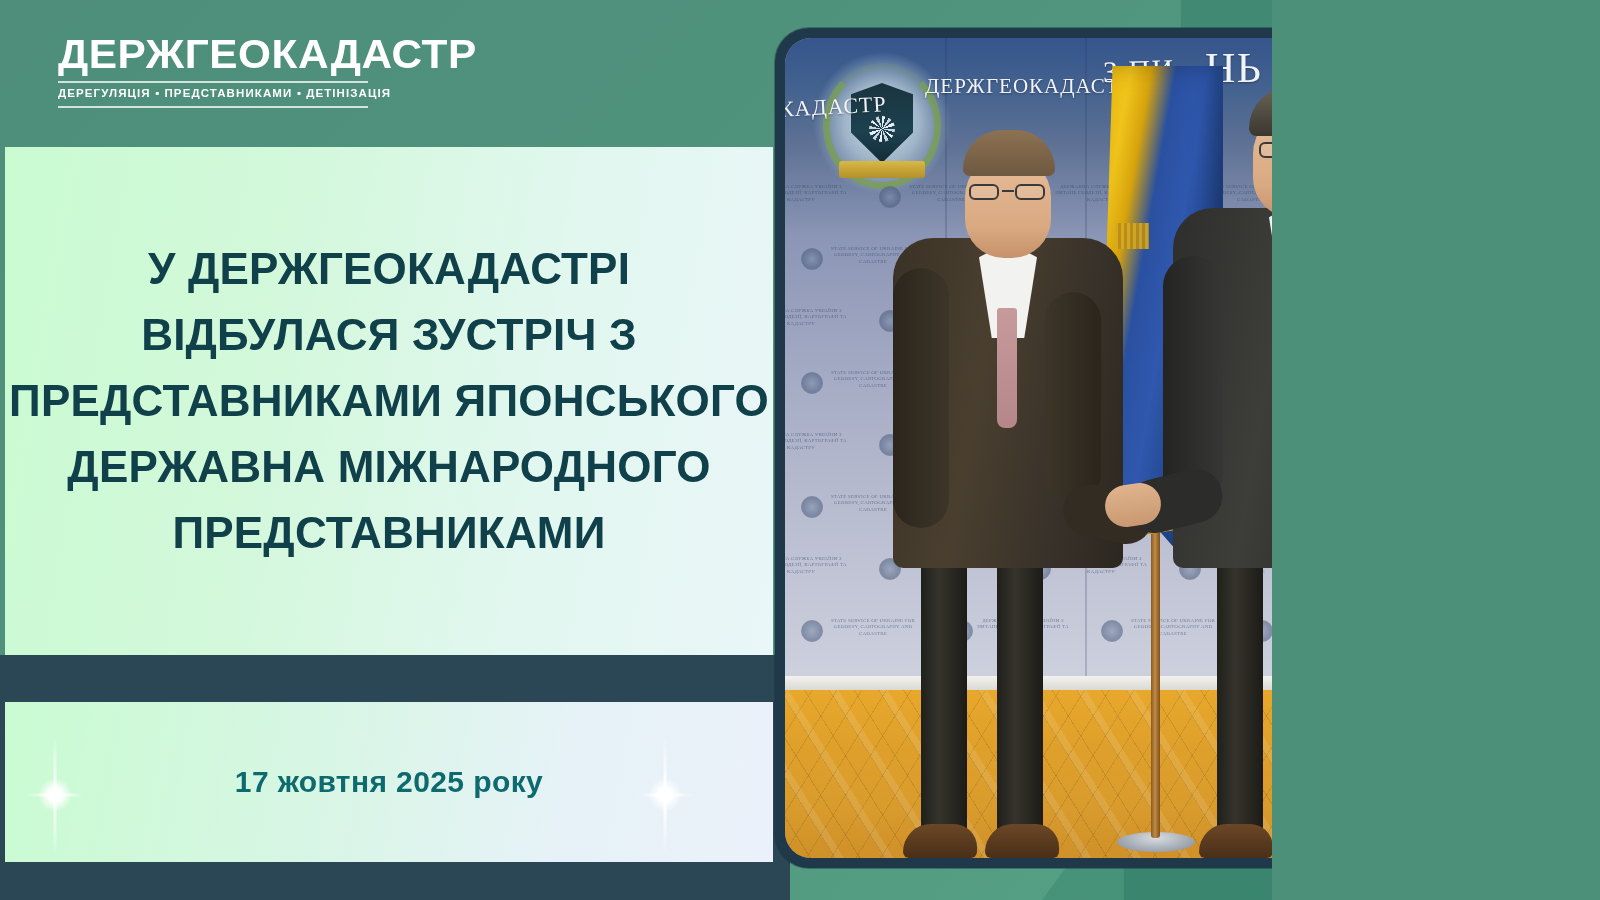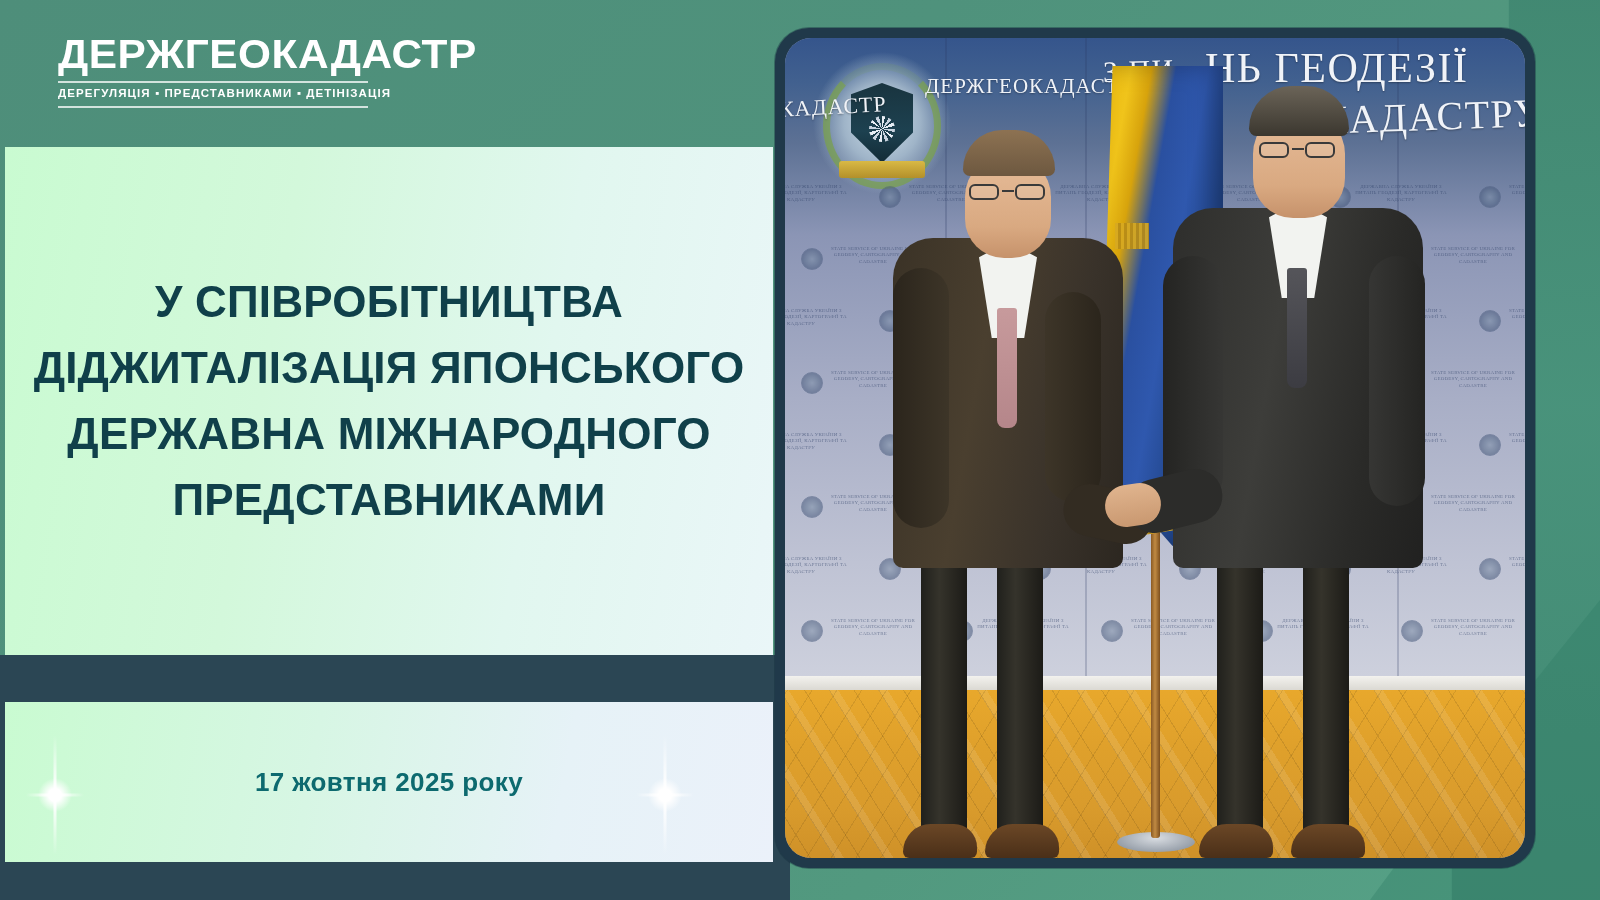--- a/index.html
+++ b/index.html
@@ -2,21 +2,21 @@
 <html><head>
 <meta charset="utf-8">
 <style>
   html,body{margin:0;padding:0;}
   body{
     width:1600px;height:900px;overflow:hidden;
     font-family:"Liberation Sans", sans-serif;
     background:#4d9079;
   }
   .poster{
-    position:relative;width:1600px;height:900px;overflow:hidden;
+    position:relative;width:1272px;height:900px;overflow:hidden;
     background:linear-gradient(135deg,#4e8e7a 0%,#4f927c 38%,#52997f 70%,#56a287 100%);
   }
 
   
   .edge-shape{
     position:absolute;right:0;top:0;width:190px;height:900px;
     background:linear-gradient(180deg,#3f8670 0%,#47917a 45%,#3e8670 100%);
     clip-path:polygon(100% 0,100% 100%,22% 100%,22% 96%,52% 62%,52% 0);
     opacity:.85;
   }
@@ -61,21 +61,21 @@
   }
 
   
   .date-card{
     position:absolute;left:5px;top:702px;width:768px;height:160px;
     background:linear-gradient(100deg,#c9fbd1 0%,#d7f6e4 40%,#e6f2f7 72%,#ebf1fa 100%);
     display:flex;align-items:center;justify-content:center;
     overflow:hidden;
   }
   .date-text{
-    color:#0d6a6f;font-weight:bold;font-size:26px;letter-spacing:.4px;
+    color:#0d6a6f;font-weight:bold;font-size:30px;letter-spacing:.4px;
     white-space:nowrap;
   }
   .sparkle{position:absolute;pointer-events:none;}
   .sparkle .v{
     position:absolute;left:50%;top:0;width:3px;height:100%;
     transform:translateX(-50%);
     background:linear-gradient(180deg,rgba(255,255,255,0) 0%,#ffffff 46%,#ffffff 54%,rgba(255,255,255,0) 100%);
   }
   .sparkle .h{
     position:absolute;top:50%;left:0;width:100%;height:3px;
@@ -289,22 +289,23 @@
   <div class="logo">
     <div class="logo-main">ДЕРЖГЕОКАДАСТР</div>
     <div class="logo-rule"></div>
     <div class="logo-sub">ДЕРЕГУЛЯЦІЯ ▪ ПРЕДСТАВНИКАМИ ▪ ДЕТІНІЗАЦІЯ</div>
     <div class="logo-rule2"></div>
   </div>
 
   <div class="navy-band"></div>
 
   <div class="title-card">
-    <div class="title-line">У СПІВРОБІТНИЦТВА</div>
-    <div class="title-line">ДІДЖИТАЛІЗАЦІЯ ЯПОНСЬКОГО</div>
+    <div class="title-line">У ДЕРЖГЕОКАДАСТРІ</div>
+    <div class="title-line">ВІДБУЛАСЯ ЗУСТРІЧ З</div>
+    <div class="title-line">ПРЕДСТАВНИКАМИ ЯПОНСЬКОГО</div>
     <div class="title-line">ДЕРЖАВНА МІЖНАРОДНОГО</div>
     <div class="title-line">ПРЕДСТАВНИКАМИ</div>
   </div>
 
   <div class="date-card">
     <div class="date-text">17 жовтня 2025 року</div>
   </div>
   <div class="sparkle" id="sparkle-left">
     <div class="v"></div>
       <div class="h"></div>

